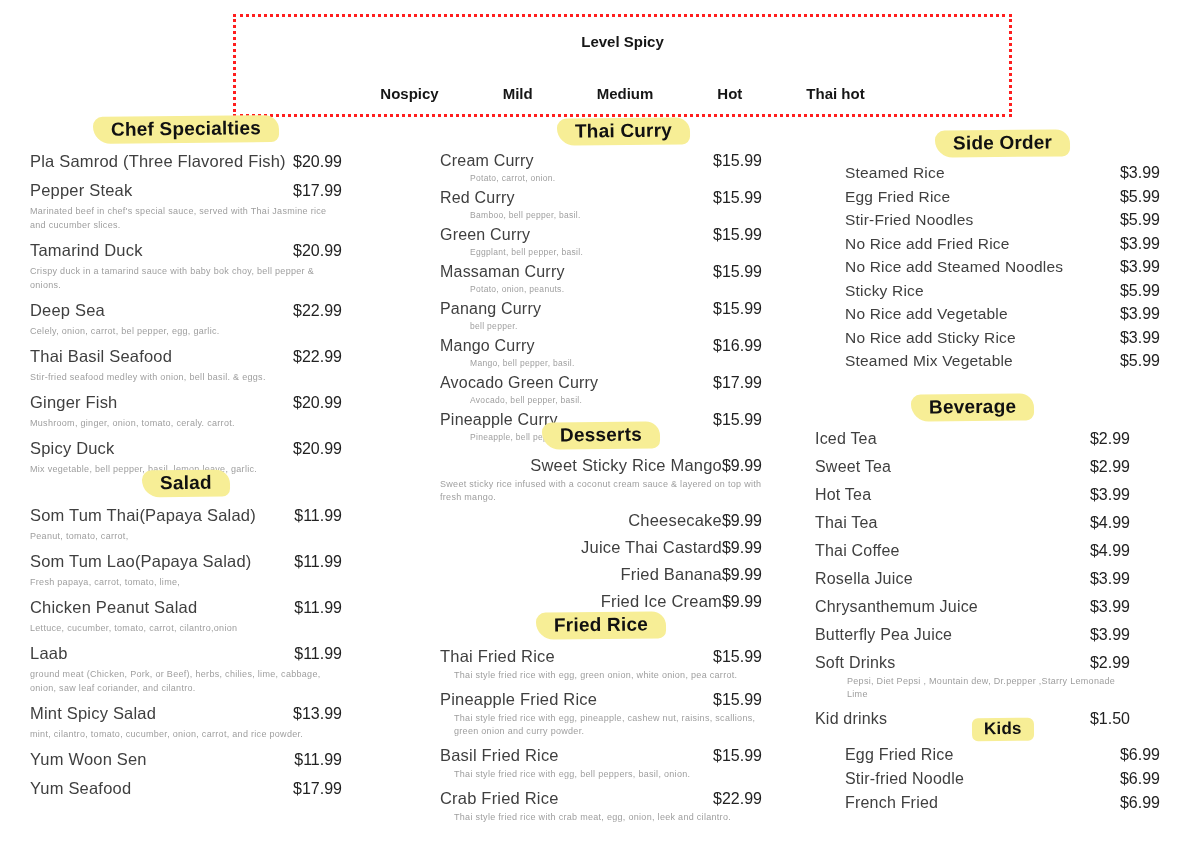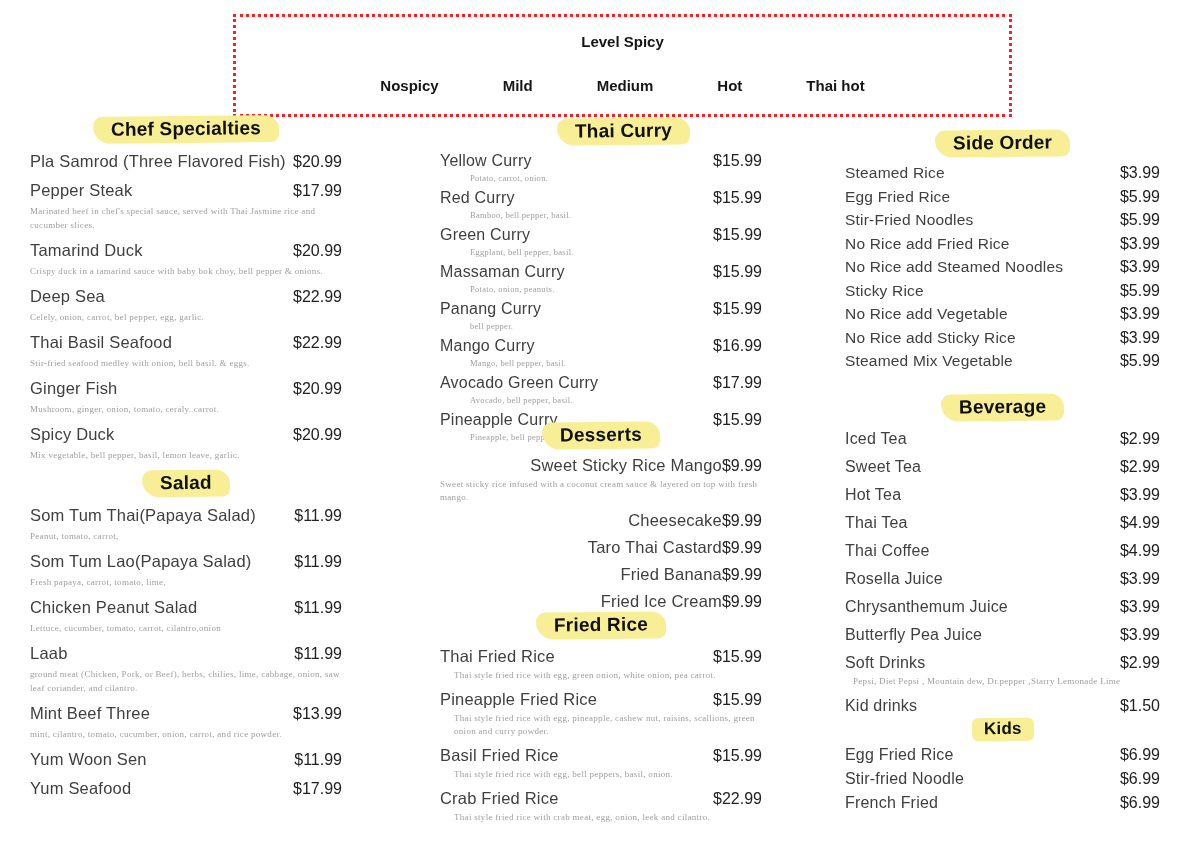--- a/index.html
+++ b/index.html
@@ -18,33 +18,33 @@
     border: 3px dotted #ff1e1e;
     box-sizing: border-box;
     text-align: center;
   }
   .spicy-title {
     margin-top: 16px;
     font-size: 15px; font-weight: bold; color: #161616;
   }
   .spicy-levels {
     display: flex; justify-content: center; gap: 64px;
-    margin-top: 27px;
+    margin-top: 35px;
     font-size: 15px; font-weight: bold; color: #161616;
   }
 
   
   .menu-section { position: absolute; box-sizing: border-box; }
   #sec-chef       { left: 30px;  top: 116px; width: 312px; }
   #sec-salad      { left: 30px;  top: 470px; width: 312px; }
   #sec-thai-curry { left: 440px; top: 118px; width: 322px; }
   #sec-desserts   { left: 440px; top: 422px; width: 322px; }
   #sec-fried-rice { left: 440px; top: 612px; width: 322px; }
   #sec-side-order { left: 845px; top: 130px; width: 315px; }
-  #sec-beverage   { left: 845px; top: 394px; width: 315px; }
+  #sec-beverage   { left: 815px; top: 394px; width: 315px; }
   #sec-kids       { left: 845px; top: 718px; width: 315px; }
 
   .sec-header-wrap { text-align: center; margin-bottom: 5px; }
   .sec-header {
     display: inline-block;
     background: #f7ee96;
     padding: 2px 18px 3px 18px;
     border-radius: 12px 18px 10px 22px;
     transform: rotate(-0.6deg);
     font-size: 19px; font-weight: bold; color: #111111;
@@ -62,37 +62,36 @@
     font-size: 16.5px; color: #3f3f3f;
     letter-spacing: 0.2px; white-space: nowrap; line-height: 21px;
   }
   .item-price {
     font-size: 16px; color: #222222; white-space: nowrap; line-height: 21px;
   }
   .item-desc {
     font-size: 9px; color: #9e9e9e;
     letter-spacing: 0.3px; line-height: 14px;
     margin-top: 3px;
-    font-family: Liberation Serif, serif;
   }
 
   
   #sec-chef .item, #sec-salad .item { margin-top: 8px; }
   #sec-thai-curry .item { margin-top: 3px; }
   #sec-thai-curry .item-name { font-size: 16px; line-height: 19px; }
   #sec-thai-curry .item-desc { padding-left: 30px; margin-top: 1px; line-height: 12px; font-size: 8.5px; }
   #sec-desserts .item { margin-top: 6px; justify-content: flex-end; }
   #sec-desserts .item-desc { margin-top: 2px; line-height: 13px; }
   #sec-fried-rice .item { }
   #sec-fried-rice .item-desc { padding-left: 14px; margin-top: 2px; line-height: 13px; }
   #sec-side-order .item { margin-top: 2.5px; }
   #sec-side-order .item-name { font-size: 15.5px; line-height: 19px; }
   #sec-beverage .item { }
   #sec-beverage .item-name { font-size: 16px; }
-  #sec-beverage .item-desc { padding-left: 8px; margin-top: 2px; line-height: 13px; }
+  #sec-beverage .item-desc { padding-left: 8px; margin-top: 2px; line-height: 13px; margin-left: 24px; }
   #sec-kids .item { margin-top: 3px; }
   #sec-kids .item-name { font-size: 16px; }
 </style>
 </head>
 <body>
 
 <div class="spicy-box">
   <div class="spicy-title">Level Spicy</div>
   <div class="spicy-levels">
       <span class="spicy-level">Nospicy</span>
@@ -156,37 +155,37 @@
       <span class="item-name">Chicken Peanut Salad</span>
       <span class="item-price">$11.99</span>
     </div>
     <div class="item-desc">Lettuce, cucumber, tomato, carrot, cilantro,onion</div>
     <div class="item">
       <span class="item-name">Laab</span>
       <span class="item-price">$11.99</span>
     </div>
     <div class="item-desc">ground meat (Chicken, Pork, or Beef), herbs, chilies, lime, cabbage, onion, saw leaf coriander, and cilantro.</div>
     <div class="item">
-      <span class="item-name">Mint Beef Three</span>
+      <span class="item-name">Mint Spicy Salad</span>
       <span class="item-price">$13.99</span>
     </div>
     <div class="item-desc">mint, cilantro, tomato, cucumber, onion, carrot, and rice powder.</div>
     <div class="item">
       <span class="item-name">Yum Woon Sen</span>
       <span class="item-price">$11.99</span>
     </div>
     <div class="item">
       <span class="item-name">Yum Seafood</span>
       <span class="item-price">$17.99</span>
     </div>
   </div>
 <div class="menu-section" id="sec-thai-curry" data-section="thai_curry">
     <div class="sec-header-wrap"><span class="sec-header">Thai Curry</span></div>
     <div class="item">
-      <span class="item-name">Yellow Curry</span>
+      <span class="item-name">Cream Curry</span>
       <span class="item-price">$15.99</span>
     </div>
     <div class="item-desc">Potato, carrot, onion.</div>
     <div class="item">
       <span class="item-name">Red Curry</span>
       <span class="item-price">$15.99</span>
     </div>
     <div class="item-desc">Bamboo, bell pepper, basil.</div>
     <div class="item">
       <span class="item-name">Green Curry</span>
@@ -224,21 +223,21 @@
     <div class="item">
       <span class="item-name">Sweet Sticky Rice Mango</span>
       <span class="item-price">$9.99</span>
     </div>
     <div class="item-desc">Sweet sticky rice infused with a coconut cream sauce &amp; layered on top with fresh mango.</div>
     <div class="item">
       <span class="item-name">Cheesecake</span>
       <span class="item-price">$9.99</span>
     </div>
     <div class="item">
-      <span class="item-name">Taro Thai Castard</span>
+      <span class="item-name">Juice Thai Castard</span>
       <span class="item-price">$9.99</span>
     </div>
     <div class="item">
       <span class="item-name">Fried Banana</span>
       <span class="item-price">$9.99</span>
     </div>
     <div class="item">
       <span class="item-name">Fried Ice Cream</span>
       <span class="item-price">$9.99</span>
     </div>

